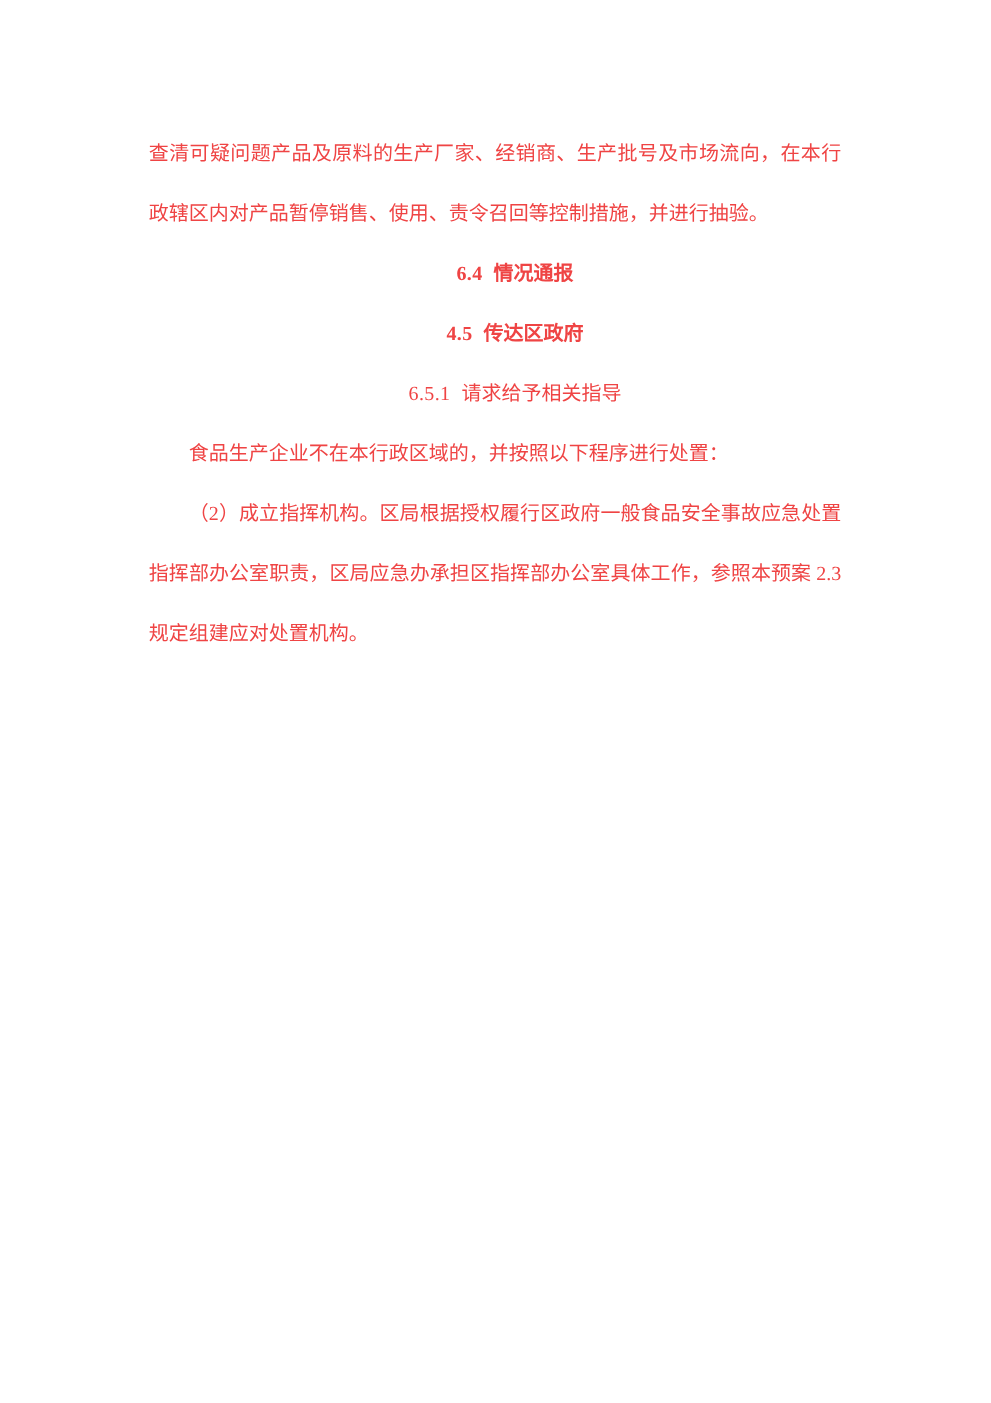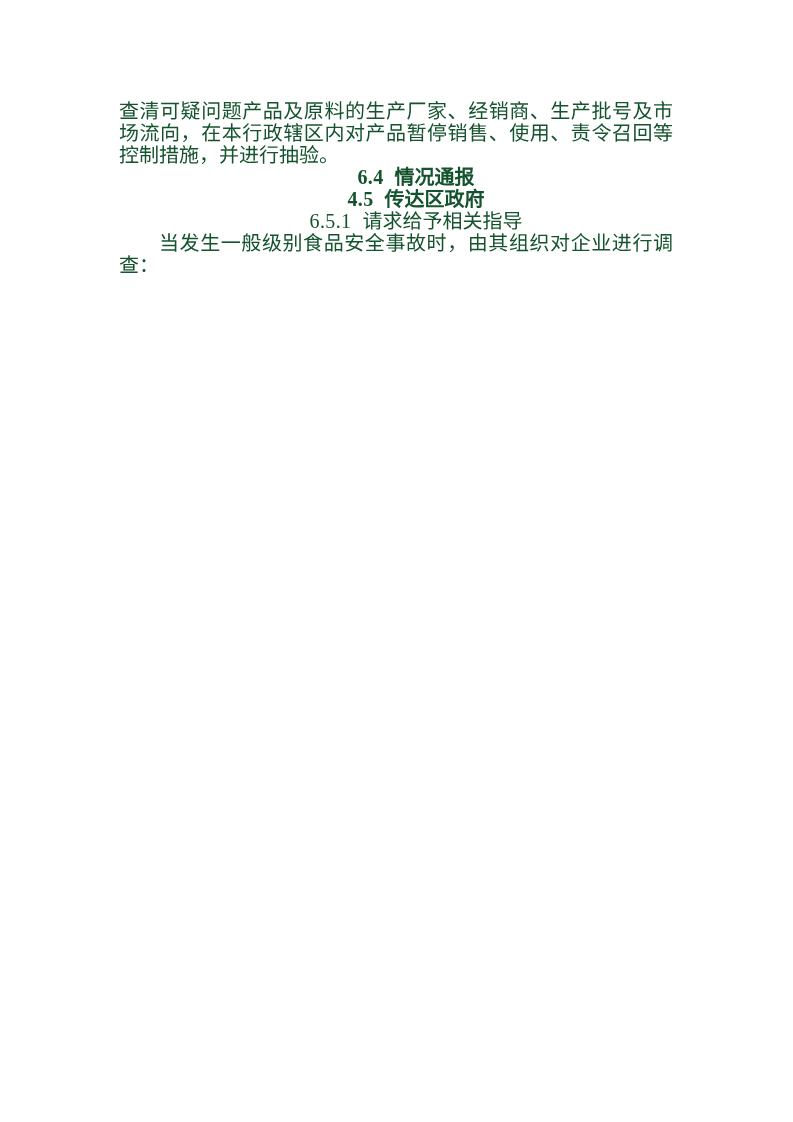--- a/index.html
+++ b/index.html
@@ -13,23 +13,23 @@
     height: 1122px;
     background: #ffffff;
     overflow: hidden;
   }
   .content {
     position: absolute;
     left: 119px;
     top: 100px;
     width: 554px;
     font-family: "Liberation Serif", "DejaVu Serif", serif;
-    font-size: 20px;
-    line-height: 22px;
-    color: #14532d;
+    font-size: 16px;
+    line-height: 48px;
+    color: #ef4444;
     text-align: justify;
     text-justify: inter-ideograph;
   }
   .content p {
     margin: 0;
     padding: 0;
   }
   .para-indent {
     text-indent: 2em;
   }
@@ -66,20 +66,21 @@
 
 
     <p class="heading heading-l2">
       <span class="num">4.5</span><span>传达区政府</span>
     </p>
 
     <p class="heading heading-l3">
       <span class="num">6.5.1</span><span>请求给予相关指导</span>
     </p>
 
-    <p class="para-indent">当发生一般级别食品安全事故时，由其组织对企业进行调查：</p>
+    <p class="para-indent">食品生产企业不在本行政区域的，并按照以下程序进行处置：</p>
 
 
+    <p class="para-indent">（2）成立指挥机构。区局根据授权履行区政府一般食品安全事故应急处置指挥部办公室职责，区局应急办承担区指挥部办公室具体工作，参照本预案 2.3 规定组建应对处置机构。</p>
 
 
 
   </div>
 </div>
 
 </body></html>

